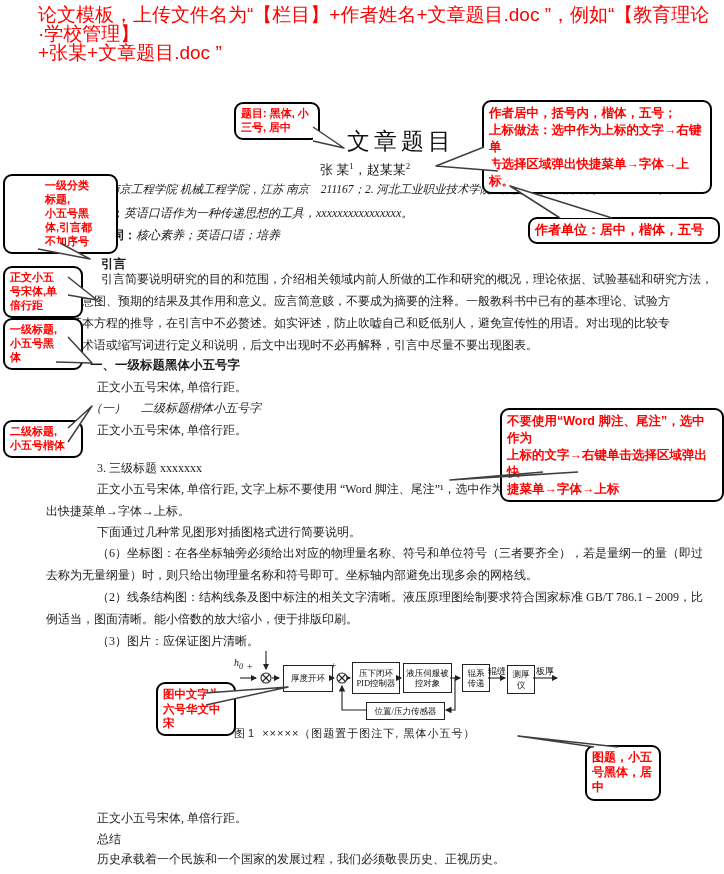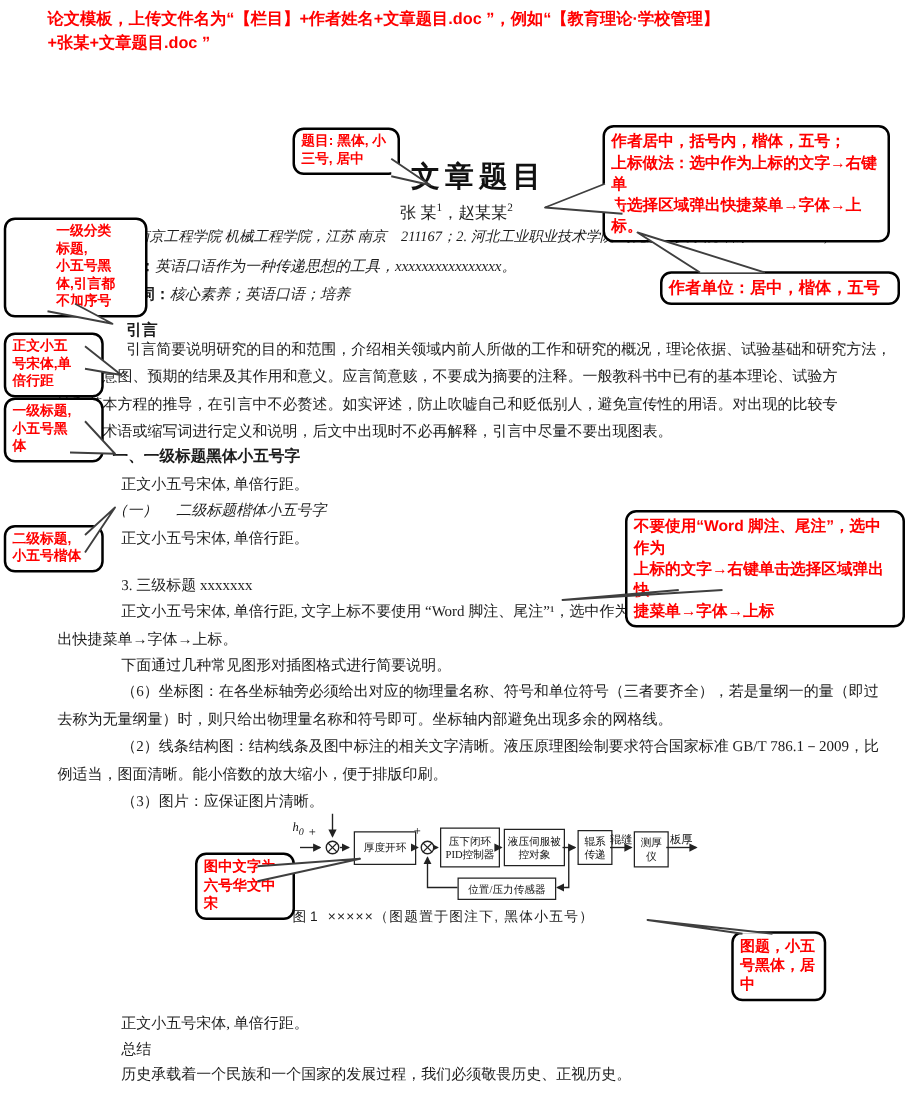--- a/index.html
+++ b/index.html
@@ -14,23 +14,23 @@
   .sub{font-size:8px;vertical-align:sub;}
   .callout{position:absolute;border:2px solid #000000;border-radius:9px;background:#fff;
            color:#ff0000;font-weight:bold;white-space:pre-line;z-index:2;
            padding:3px 5px;line-height:1.27;font-family:"Liberation Sans",sans-serif;}
   .dbox{position:absolute;border:1.2px solid #222;background:#fff;color:#111;
         font-family:"Liberation Serif",serif;font-size:8.5px;line-height:1.18;
         display:flex;align-items:center;justify-content:center;text-align:center;
         z-index:2;white-space:pre-line;}
   .dlabel{position:absolute;font-family:"Liberation Serif",serif;color:#111;z-index:2;white-space:nowrap;}
   svg.overlay{position:absolute;left:0;top:0;z-index:3;pointer-events:none;}
-  .notice{position:absolute;left:38px;top:5px;width:672px;color:#ff0000;font-weight:bold;
-          font-size:13px;line-height:19px;white-space:pre-line;}
-  .pagetitle{position:absolute;left:329px;top:126px;font-size:23px;font-weight:bold;
+  .notice{position:absolute;left:38px;top:5px;width:672px;color:#ff0000;font-weight:normal;
+          font-size:19px;line-height:19px;white-space:pre-line;}
+  .pagetitle{position:absolute;left:347px;top:126px;font-size:23px;font-weight:normal;
              letter-spacing:4px;color:#111;}
 </style>
 </head>
 <body>
 
 <div class="notice">论文模板，上传文件名为“【栏目】+作者姓名+文章题目.doc ”，例如“【教育理论·学校管理】
 +张某+文章题目.doc ”</div>
 
 <div class="pagetitle">文章题目</div>
 

